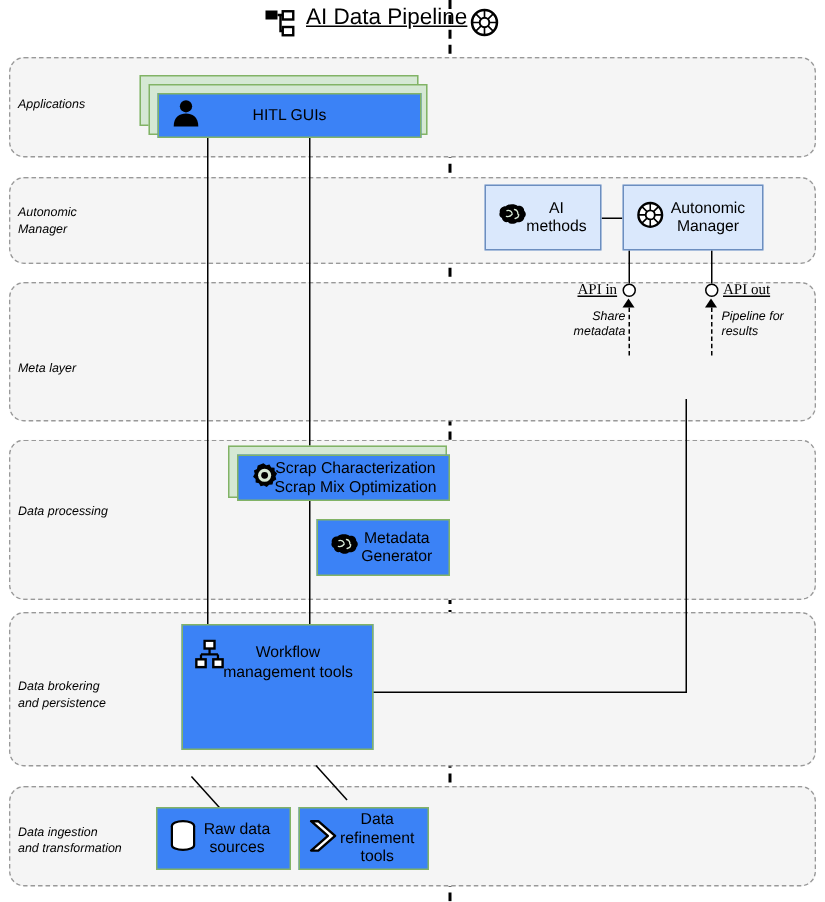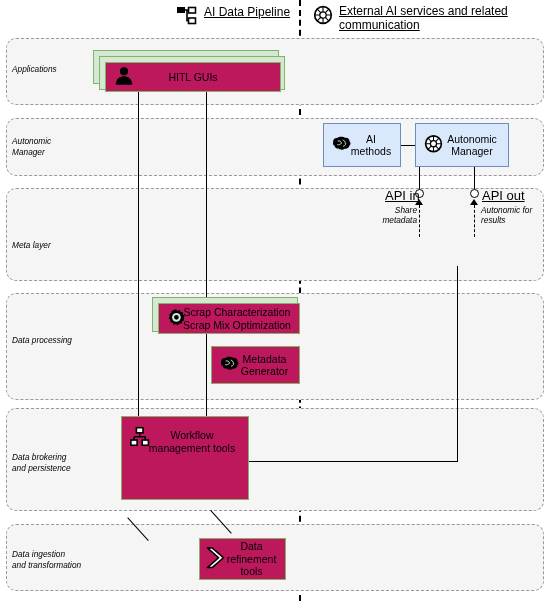--- a/index.html
+++ b/index.html
@@ -19,21 +19,21 @@
     overflow: hidden;
   }
   
   .hdr-item {
     position: absolute;
     display: flex;
     align-items: flex-start;
     gap: 6px;
   }
   .hdr-text {
-    font-size: 12px;
+    font-size: 15px;
     color: #000;
     text-decoration: underline;
     line-height: 14px;
     white-space: pre-line;
   }
   .hdr-icon { flex: 0 0 auto; margin-top: 1px; }
 
   
   .divider {
     position: absolute;
@@ -63,21 +63,21 @@
   }
 
   
   .node {
     position: absolute;
     box-sizing: border-box;
     display: flex;
     align-items: center;
     justify-content: center;
     border: 1px solid #82b366;
-    background: #be185d;
+    background: #3b82f6;
     font-size: 10.5px;
     color: #000;
     line-height: 12.5px;
     text-align: center;
     z-index: 5;
   }
   .node.blue {
     border-color: #6c8ebf;
     background: #dae8fc;
   }
@@ -129,25 +129,26 @@
     width: 9px;
     height: 9px;
     border: 1.4px solid #000;
     border-radius: 50%;
     background: #ffffff;
     box-sizing: border-box;
     z-index: 4;
   }
   .api-label {
     position: absolute;
-    font-size: 13px;
+    font-size: 10px;
     color: #000;
     text-decoration: underline;
     white-space: nowrap;
     z-index: 4;
+    font-family: Liberation Serif, serif;
   }
   .api-sub {
     position: absolute;
     font-size: 8.3px;
     font-style: italic;
     color: #000;
     line-height: 10px;
     white-space: pre-line;
     z-index: 4;
   }
@@ -178,22 +179,20 @@
   </div>
 
   <div class="hdr-item" style="left:313px; top:4px;">
     <span class="hdr-icon">
       <svg width="20" height="20" viewBox="0 0 20 20">
         <circle cx="10" cy="10" r="8.3" fill="#fff" stroke="#000" stroke-width="1.7"></circle>
         <path d="M10 1.7 L10 18.3 M1.7 10 L18.3 10 M4.2 4.2 L15.8 15.8 M15.8 4.2 L4.2 15.8" stroke="#000" stroke-width="1.1" fill="none"></path>
         <circle cx="10" cy="10" r="3.2" fill="#fff" stroke="#000" stroke-width="1.3"></circle>
       </svg>
     </span>
-    <span class="hdr-text">External AI services and related
-communication</span>
   </div>
 
   <div class="divider"></div>
 
   <div class="band" style="left:6px; top:38px; width:538px; height:67px;"></div>
   <div class="band-label" style="left:12px; top:64px;">Applications</div>
 
   <div class="band" style="left:6px; top:118px; width:538px; height:58px;"></div>
   <div class="band-label" style="left:12px; top:136px;">Autonomic
 Manager</div>
@@ -270,21 +269,21 @@
 Manager</span>
   </div>
 
   <div class="api-circle" style="left:415px; top:189px;"></div>
   <div class="api-label" style="left:385px; top:188px;">API in</div>
   <div class="api-sub" style="left:381px; top:205px; text-align:right; width:36px;">Share
 metadata</div>
 
   <div class="api-circle" style="left:470px; top:189px;"></div>
   <div class="api-label" style="left:482px; top:188px;">API out</div>
-  <div class="api-sub" style="left:481px; top:205px;">Autonomic for
+  <div class="api-sub" style="left:481px; top:205px;">Pipeline for
 results</div>
 
 
   <div class="stack" style="left:152px; top:297px; width:146px; height:35px;"></div>
   <div class="node" style="left:158px; top:303px; width:142px; height:31px;">
     <span class="ico">
       <svg width="19" height="19" viewBox="0 0 20 20">
         <path d="M10 0.8 L12 2.3 L14.4 1.6 L15.6 3.8 L18.1 4 L18.2 6.5 L20 8.2 L18.8 10.3 L19.4 12.7 L17.2 13.9 L16.6 16.3 L14.1 16.4 L12.4 18.2 L10.3 17 L7.9 17.6 L6.7 15.4 L4.3 14.8 L4.2 12.3 L2.4 10.6 L3.6 8.5 L3 6.1 L5.2 4.9 L5.8 2.5 Z" fill="#000" transform="translate(-0.5,0.4) scale(0.96)"></path>
         <circle cx="9.9" cy="9.6" r="4.6" fill="#d5e8d4"></circle>
         <circle cx="9.9" cy="9.6" r="2.4" fill="#000"></circle>
@@ -312,20 +311,30 @@
         <rect x="0.9" y="13.3" width="6.2" height="5.2" fill="#fff" stroke="#000" stroke-width="1.6"></rect>
         <rect x="12.2" y="13.3" width="6.2" height="5.2" fill="#fff" stroke="#000" stroke-width="1.6"></rect>
         <path d="M9.7 6.1 L9.7 10 M4 10 L15.3 10 M4 10 L4 13.3 M15.3 10 L15.3 13.3" stroke="#000" stroke-width="1.5" fill="none"></path>
       </svg>
     </span>
     <span class="lbl" style="display:block; width:100%; text-align:center; margin-top:12px; padding-left:14px; box-sizing:border-box;">Workflow
 management tools</span>
   </div>
 
 
+  <div class="node" style="left:104px; top:538px; width:90px; height:42px;">
+    <span class="ico">
+      <svg width="18" height="22" viewBox="0 0 18 22">
+        <ellipse cx="9" cy="4.4" rx="7.4" ry="3.2" fill="#fff" stroke="#000" stroke-width="1.5"></ellipse>
+        <path d="M1.6 4.4 L1.6 17.2 C1.6 19 5 20.4 9 20.4 C13 20.4 16.4 19 16.4 17.2 L16.4 4.4" fill="#fff" stroke="#000" stroke-width="1.5"></path>
+      </svg>
+    </span>
+    <span class="lbl" style="margin-left:18px;">Raw data
+sources</span>
+  </div>
 
   <div class="node" style="left:199px; top:538px; width:87px; height:42px;">
     <span class="ico" style="left:5px;">
       <svg width="20" height="24" viewBox="0 0 20 24">
         <path d="M2.4 2.2 L13.6 12 L2.4 21.8 L7.2 21.8 L18.4 12 L7.2 2.2 Z" fill="#fff" stroke="#000" stroke-width="1.6" stroke-linejoin="round"></path>
       </svg>
     </span>
     <span class="lbl" style="margin-left:18px;">Data
 refinement
 tools</span>

